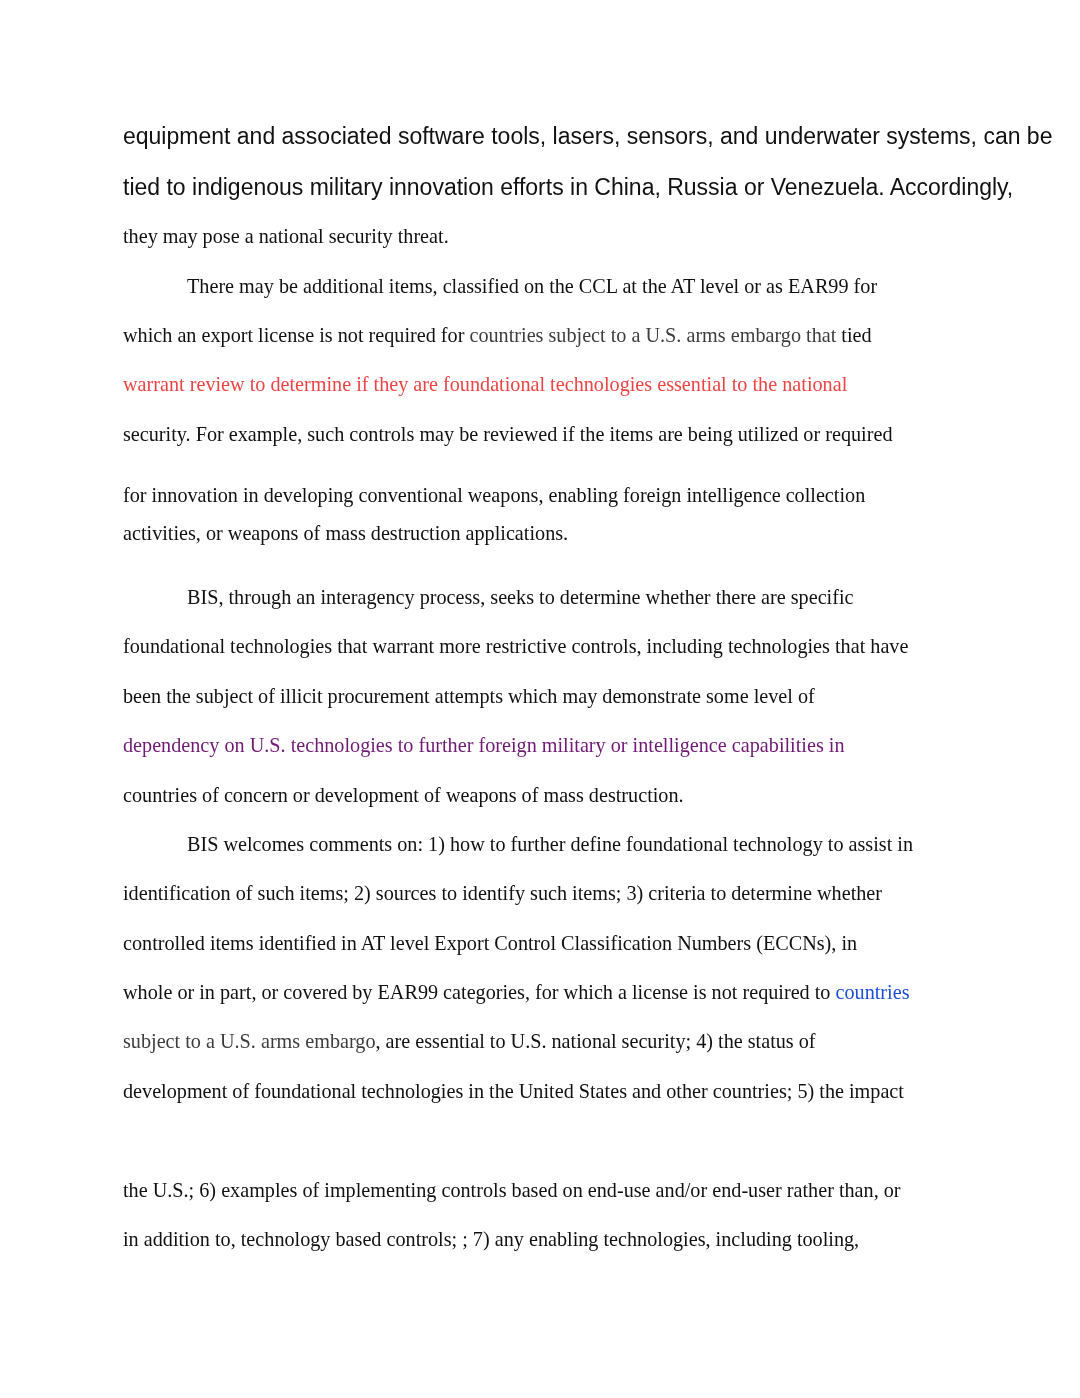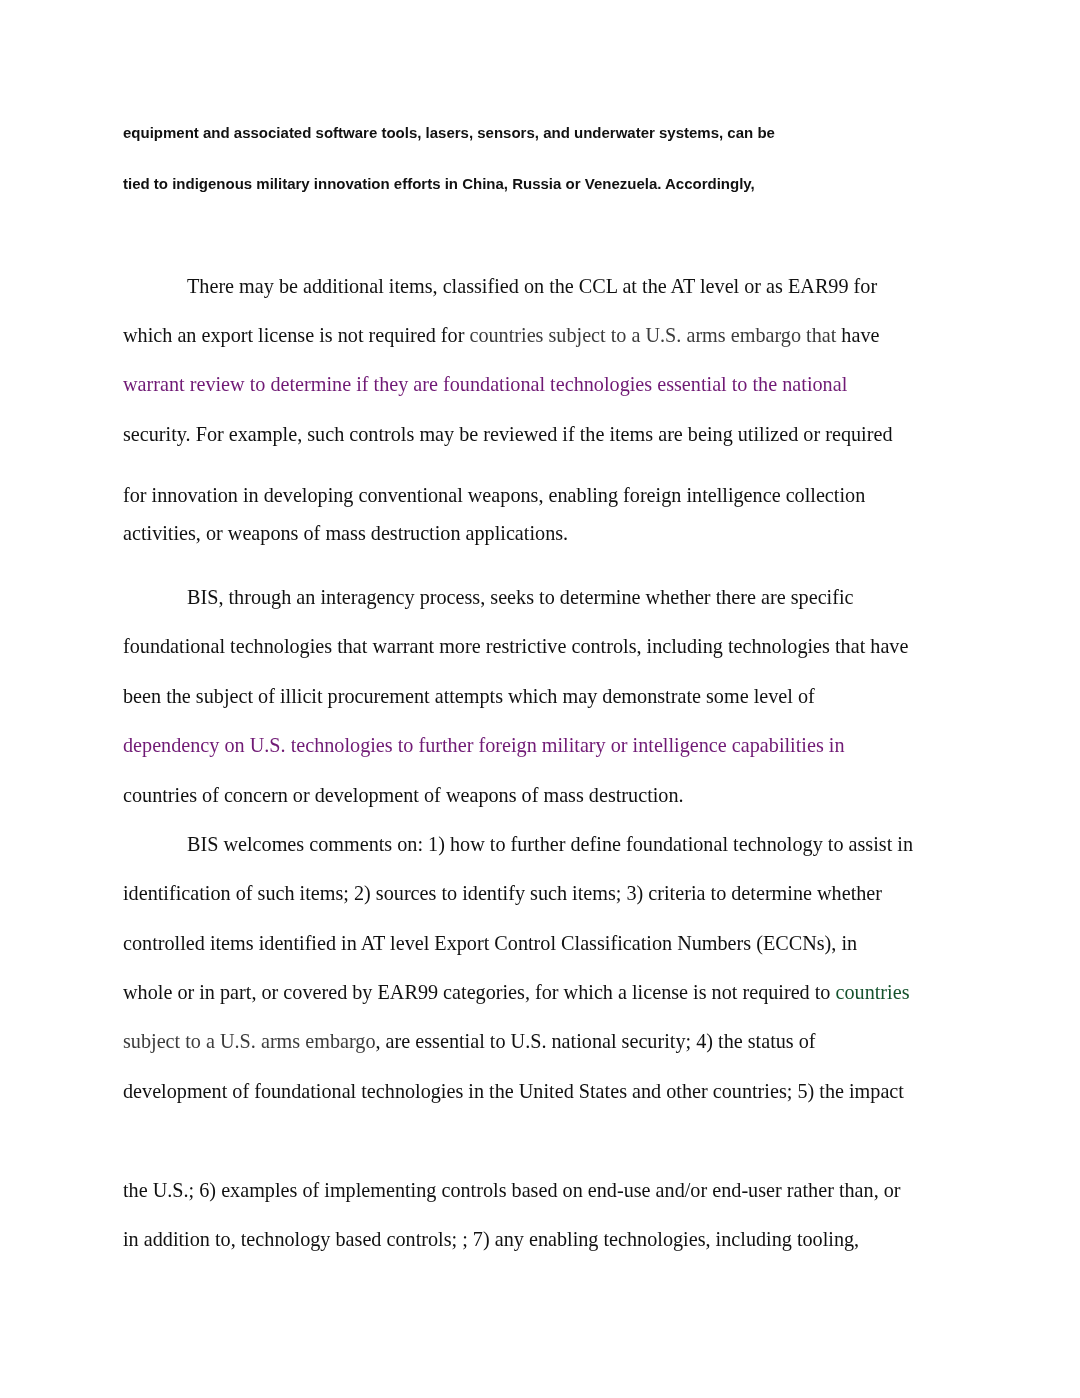--- a/index.html
+++ b/index.html
@@ -7,46 +7,47 @@
   .page { position: absolute; left: 0; top: 0; width: 1080px; height: 1398px; background: #fff; }
   .line {
     position: absolute;
     left: 123px;
     white-space: nowrap;
     color: #111;
     font-family: "Liberation Serif", serif;
     font-size: 20.2px;
     line-height: 1;
   }
-  .sans { font-family: "Liberation Sans", sans-serif; font-size: 15px; font-weight: bold; }
+  .sans { font-family: "Liberation Sans", sans-serif; font-size: 23px; }
   .indent { left: 187px; }
   .gray { color: #3d3d3d; }
 </style>
 </head>
 <body>
 
 <div class="page">
 
   <div class="line sans" style="top: 125px; color: rgb(17, 17, 17);"><span>equipment and associated software tools, lasers, sensors, and underwater systems, can be</span></div>
   <div class="line sans" style="top: 176px; color: rgb(17, 17, 17);"><span>tied to indigenous military innovation efforts in China, Russia or Venezuela.  Accordingly,</span></div>
+  <div class="line" style="top: 226px; color: rgb(17, 17, 17);"><span>they may pose a national security threat.</span></div>
 
   <div class="line indent" style="top: 276px; color: rgb(17, 17, 17);"><span>There may be additional items, classified on the CCL at the AT level or as EAR99 for</span></div>
-  <div class="line" style="top: 325px; color: rgb(17, 17, 17);"><span>which an export license is not required for </span><span class="gray" style="color: rgb(61, 61, 61);">countries subject to a U.S. arms embargo that</span><span> have</span></div>
-  <div class="line" style="top: 374px; color: #701a75;"><span>warrant review to determine if they are foundational technologies essential to the national</span></div>
+  <div class="line" style="top: 325px; color: rgb(17, 17, 17);"><span>which an export license is not required for </span><span class="gray" style="color: rgb(61, 61, 61);">countries subject to a U.S. arms embargo that</span><span> tied</span></div>
+  <div class="line" style="top: 374px; color: #ef4444;"><span>warrant review to determine if they are foundational technologies essential to the national</span></div>
   <div class="line" style="top: 424px; color: rgb(17, 17, 17);"><span>security.  For example, such controls may be reviewed if the items are being utilized or required</span></div>
   <div class="line" style="top: 485px; color: rgb(17, 17, 17);"><span>for innovation in developing conventional weapons, enabling foreign intelligence collection</span></div>
   <div class="line" style="top: 523px; color: rgb(17, 17, 17);"><span>activities, or weapons of mass destruction applications.</span></div>
 
   <div class="line indent" style="top: 587px; color: rgb(17, 17, 17);"><span>BIS, through an interagency process, seeks to determine whether there are specific</span></div>
   <div class="line" style="top: 636px; color: rgb(17, 17, 17);"><span>foundational technologies that warrant more restrictive controls, including technologies that have</span></div>
   <div class="line" style="top: 686px; color: rgb(17, 17, 17);"><span>been the subject of illicit procurement attempts which may demonstrate some level of</span></div>
   <div class="line" style="top: 735px; color: #701a75;"><span>dependency on U.S. technologies to further foreign military or intelligence capabilities in</span></div>
   <div class="line" style="top: 785px; color: rgb(17, 17, 17);"><span>countries of concern or development of weapons of mass destruction.</span></div>
 
   <div class="line indent" style="top: 834px; color: rgb(17, 17, 17);"><span>BIS welcomes comments on: 1) how to further define foundational technology to assist in</span></div>
   <div class="line" style="top: 883px; color: rgb(17, 17, 17);"><span>identification of such items; 2) sources to identify such items; 3) criteria to determine whether</span></div>
   <div class="line" style="top: 933px; color: rgb(17, 17, 17);"><span>controlled items identified in AT level Export Control Classification Numbers (ECCNs), in</span></div>
-  <div class="line" style="top: 982px; color: rgb(17, 17, 17);"><span>whole or in part, or covered by EAR99 categories, for which a license is not required to </span><span class="gray" style="color: #14532d;">countries</span></div>
+  <div class="line" style="top: 982px; color: rgb(17, 17, 17);"><span>whole or in part, or covered by EAR99 categories, for which a license is not required to </span><span class="gray" style="color: #1d4ed8;">countries</span></div>
   <div class="line" style="top: 1031px; color: rgb(17, 17, 17);"><span class="gray" style="color: rgb(61, 61, 61);">subject to a U.S. arms embargo</span><span>, are essential to U.S. national security; 4) the status of</span></div>
   <div class="line" style="top: 1081px; color: rgb(17, 17, 17);"><span>development of foundational technologies in the United States and other countries; 5) the impact</span></div>
   <div class="line" style="top: 1180px; color: rgb(17, 17, 17);"><span>the U.S.;  6) examples of implementing controls based on end-use and/or end-user rather than, or</span></div>
   <div class="line" style="top: 1229px; color: rgb(17, 17, 17);"><span>in addition to, technology based controls; ; 7) any enabling technologies, including tooling,</span></div>
 </div>
 
 </body></html>

